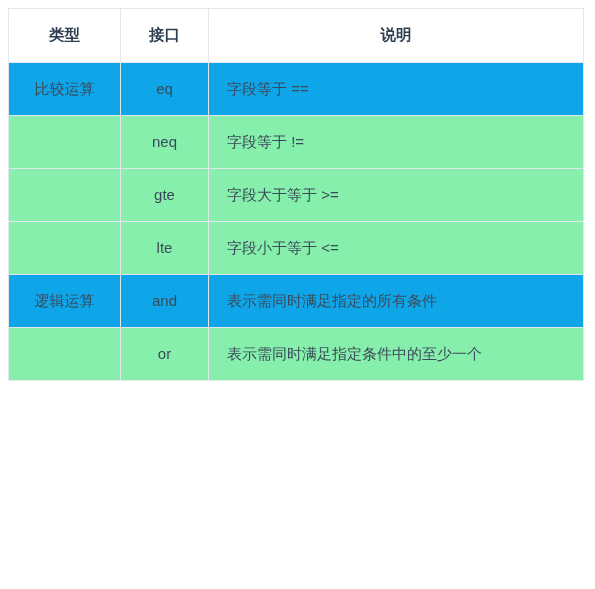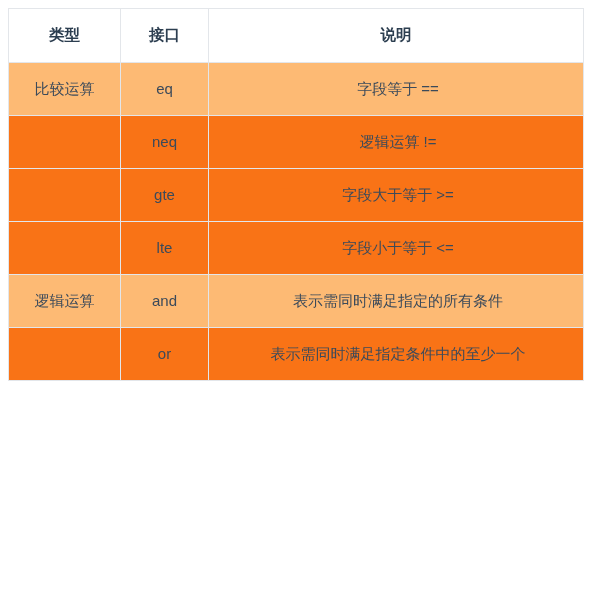--- a/index.html
+++ b/index.html
@@ -57,29 +57,29 @@
     font-size: 15.5px;
     height: 53px;
   }
 
   table.op-table tbody td.cell-type,
   table.op-table tbody td.cell-api {
     text-align: center;
   }
 
   table.op-table tbody td.cell-desc {
-    text-align: center;
+    text-align: left;
     padding-left: 18px;
   }
 
   table.op-table tbody tr.row-alt td {
-    background: #f97316;
+    background: #86efac;
   }
   table.op-table tbody tr.row-plain td {
-    background: #fdba74;
+    background: #0ea5e9;
   }
 </style>
 </head>
 <body>
 
 <div class="table-wrap">
   <table class="op-table">
     <colgroup>
       <col class="c-type">
       <col class="c-api">
@@ -94,21 +94,21 @@
     </thead>
     <tbody id="table-body">
         <tr class="row-plain">
           <td class="cell-type">比较运算</td>
           <td class="cell-api">eq</td>
           <td class="cell-desc">字段等于 ==</td>
         </tr>
         <tr class="row-alt">
           <td class="cell-type"></td>
           <td class="cell-api">neq</td>
-          <td class="cell-desc">逻辑运算 !=</td>
+          <td class="cell-desc">字段等于 !=</td>
         </tr>
         <tr class="row-alt">
           <td class="cell-type"></td>
           <td class="cell-api">gte</td>
           <td class="cell-desc">字段大于等于 &gt;=</td>
         </tr>
         <tr class="row-alt">
           <td class="cell-type"></td>
           <td class="cell-api">lte</td>
           <td class="cell-desc">字段小于等于 &lt;=</td>

